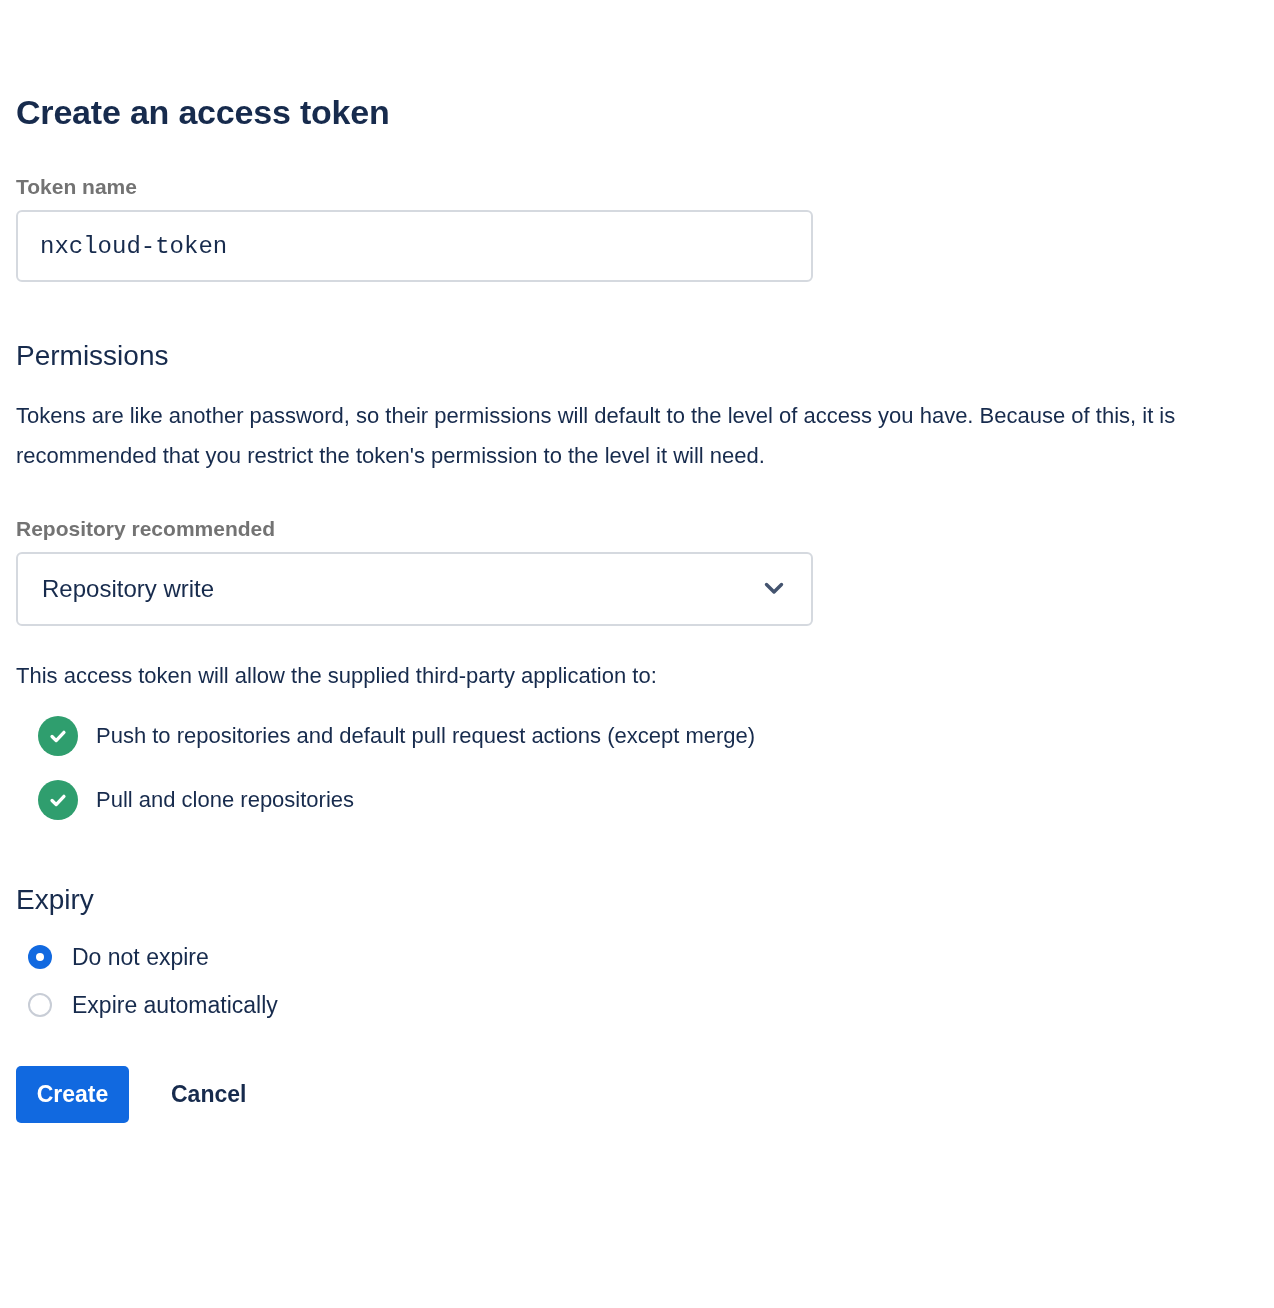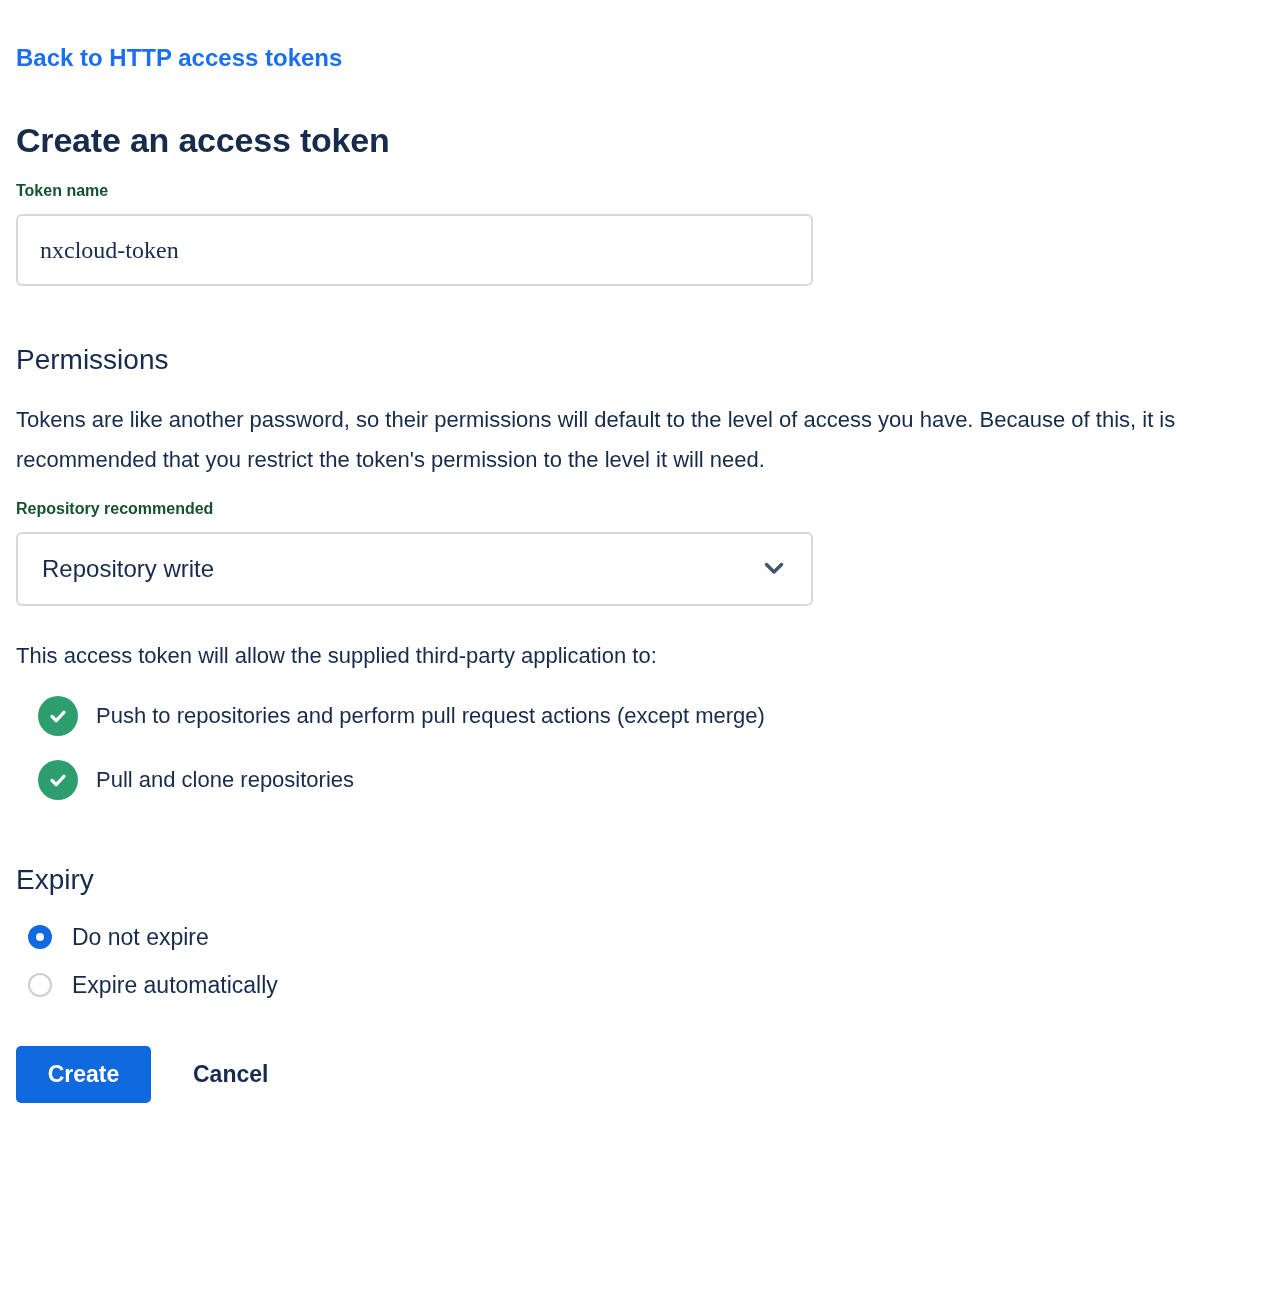--- a/index.html
+++ b/index.html
@@ -25,36 +25,36 @@
   .page-title {
     margin-top: 46px;
     font-size: 34px;
     font-weight: 700;
     line-height: 44px;
     color: #172B4D;
     letter-spacing: -0.2px;
   }
 
   .field-label {
-    margin-top: 16px;
-    font-size: 16px;
-    font-weight: 700;
-    color: #14532d;
+    margin-top: 40px;
+    font-size: 21px;
+    font-weight: 700;
+    color: #737373;
     line-height: 26px;
   }
 
   .text-input {
     display: block;
     margin-top: 10px;
     width: 797px;
     height: 72px;
     border: 2px solid #D5D9DF;
     border-radius: 6px;
     padding: 0 22px;
-    font-family: Liberation Serif, serif;
+    font-family: Liberation Mono, monospace;
     font-size: 24px;
     color: #172B4D;
     outline: none;
     background: #ffffff;
   }
 
   .section-heading {
     margin-top: 56px;
     font-size: 28px;
     font-weight: 500;
@@ -158,21 +158,21 @@
     color: #172B4D;
     text-align: right;
   }
 
   .actions {
     margin-top: 46px;
     display: flex;
     align-items: center;
   }
   .create-button {
-    width: 135px;
+    width: 113px;
     height: 57px;
     background: #1169E0;
     color: #ffffff;
     border: none;
     border-radius: 5px;
     font-family: "Liberation Sans", sans-serif;
     font-size: 23px;
     font-weight: 700;
     cursor: pointer;
   }
@@ -185,21 +185,20 @@
     font-weight: 700;
     color: #172B4D;
     cursor: pointer;
   }
 </style>
 </head>
 <body>
 
 <div class="container">
 
-  <a class="back-link" href="#">Back to HTTP access tokens</a>
 
   <h1 class="page-title">Create an access token</h1>
 
   <div class="field-label">Token name</div>
   <input class="text-input" type="text" value="nxcloud-token" style="">
 
   <h2 class="section-heading">Permissions</h2>
   <p class="body-text">Tokens are like another password, so their permissions will default to the level of access you have. Because of this, it is recommended that you restrict the token's permission to the level it will need.</p>
 
   <div class="field-label">Repository recommended</div>
@@ -214,21 +213,21 @@
 
   <p class="allow-intro">This access token will allow the supplied third-party application to:</p>
 
   <div class="allow-list">
     <div class="allow-item">
       <span class="check-circle">
         <svg width="22" height="22" viewBox="0 0 24 24">
           <path d="M5.5 12.5 L10 17 L18.5 8" stroke="#ffffff" stroke-width="3.6" fill="none" stroke-linecap="round" stroke-linejoin="round"></path>
         </svg>
       </span>
-      <span class="allow-text">Push to repositories and perform pull request actions (except merge)</span>
+      <span class="allow-text">Push to repositories and default pull request actions (except merge)</span>
     </div>
     <div class="allow-item">
       <span class="check-circle">
         <svg width="22" height="22" viewBox="0 0 24 24">
           <path d="M5.5 12.5 L10 17 L18.5 8" stroke="#ffffff" stroke-width="3.6" fill="none" stroke-linecap="round" stroke-linejoin="round"></path>
         </svg>
       </span>
       <span class="allow-text">Pull and clone repositories</span>
     </div>
   </div>

